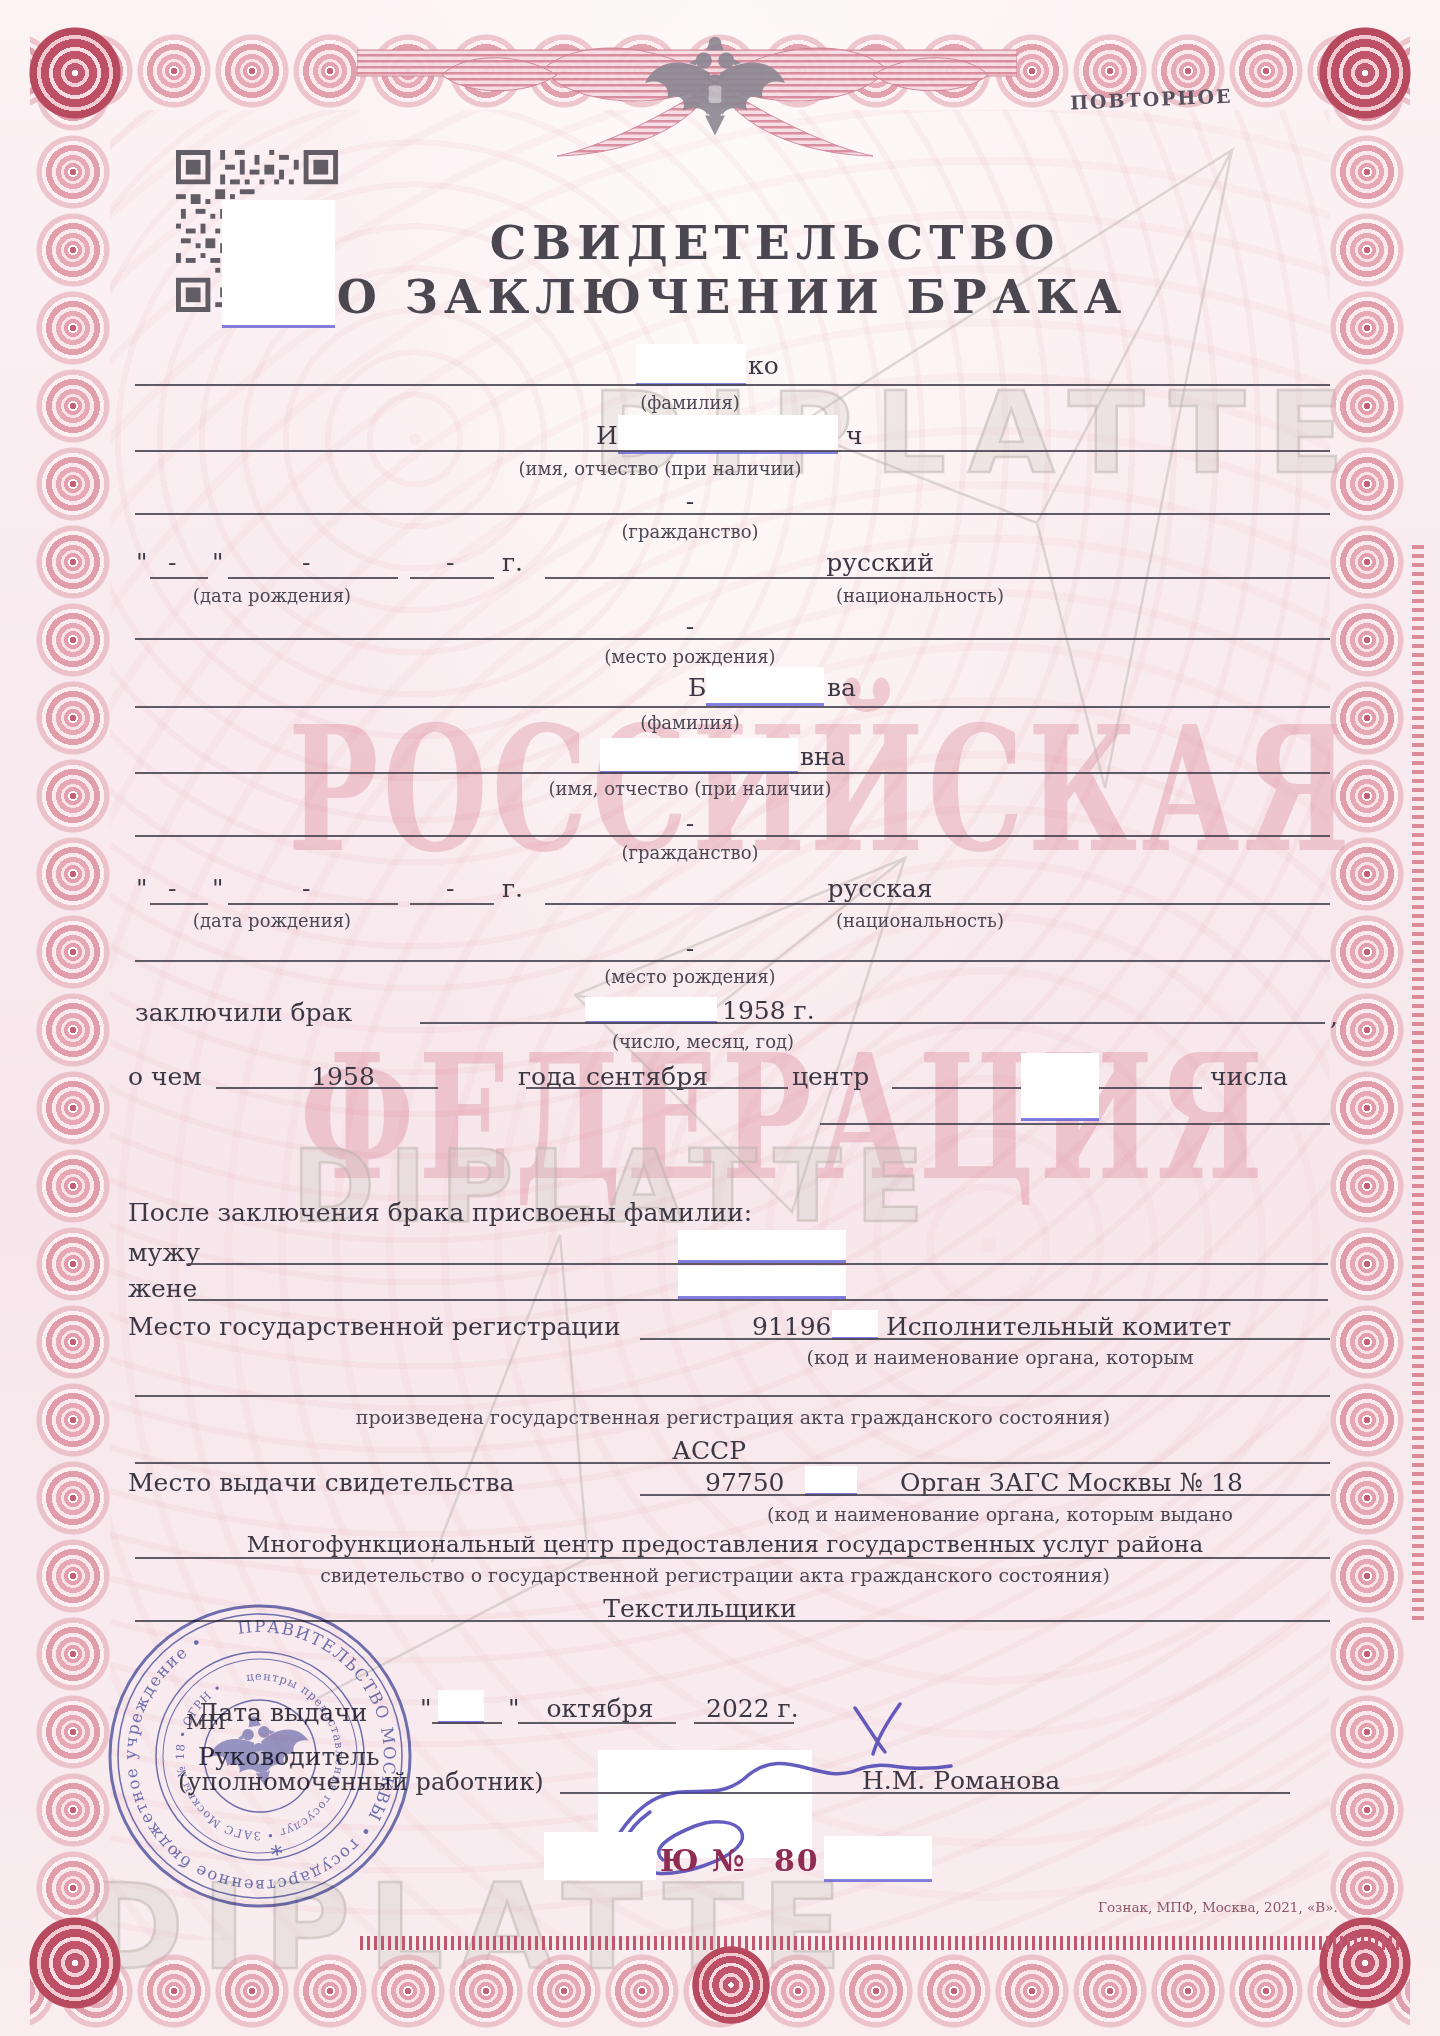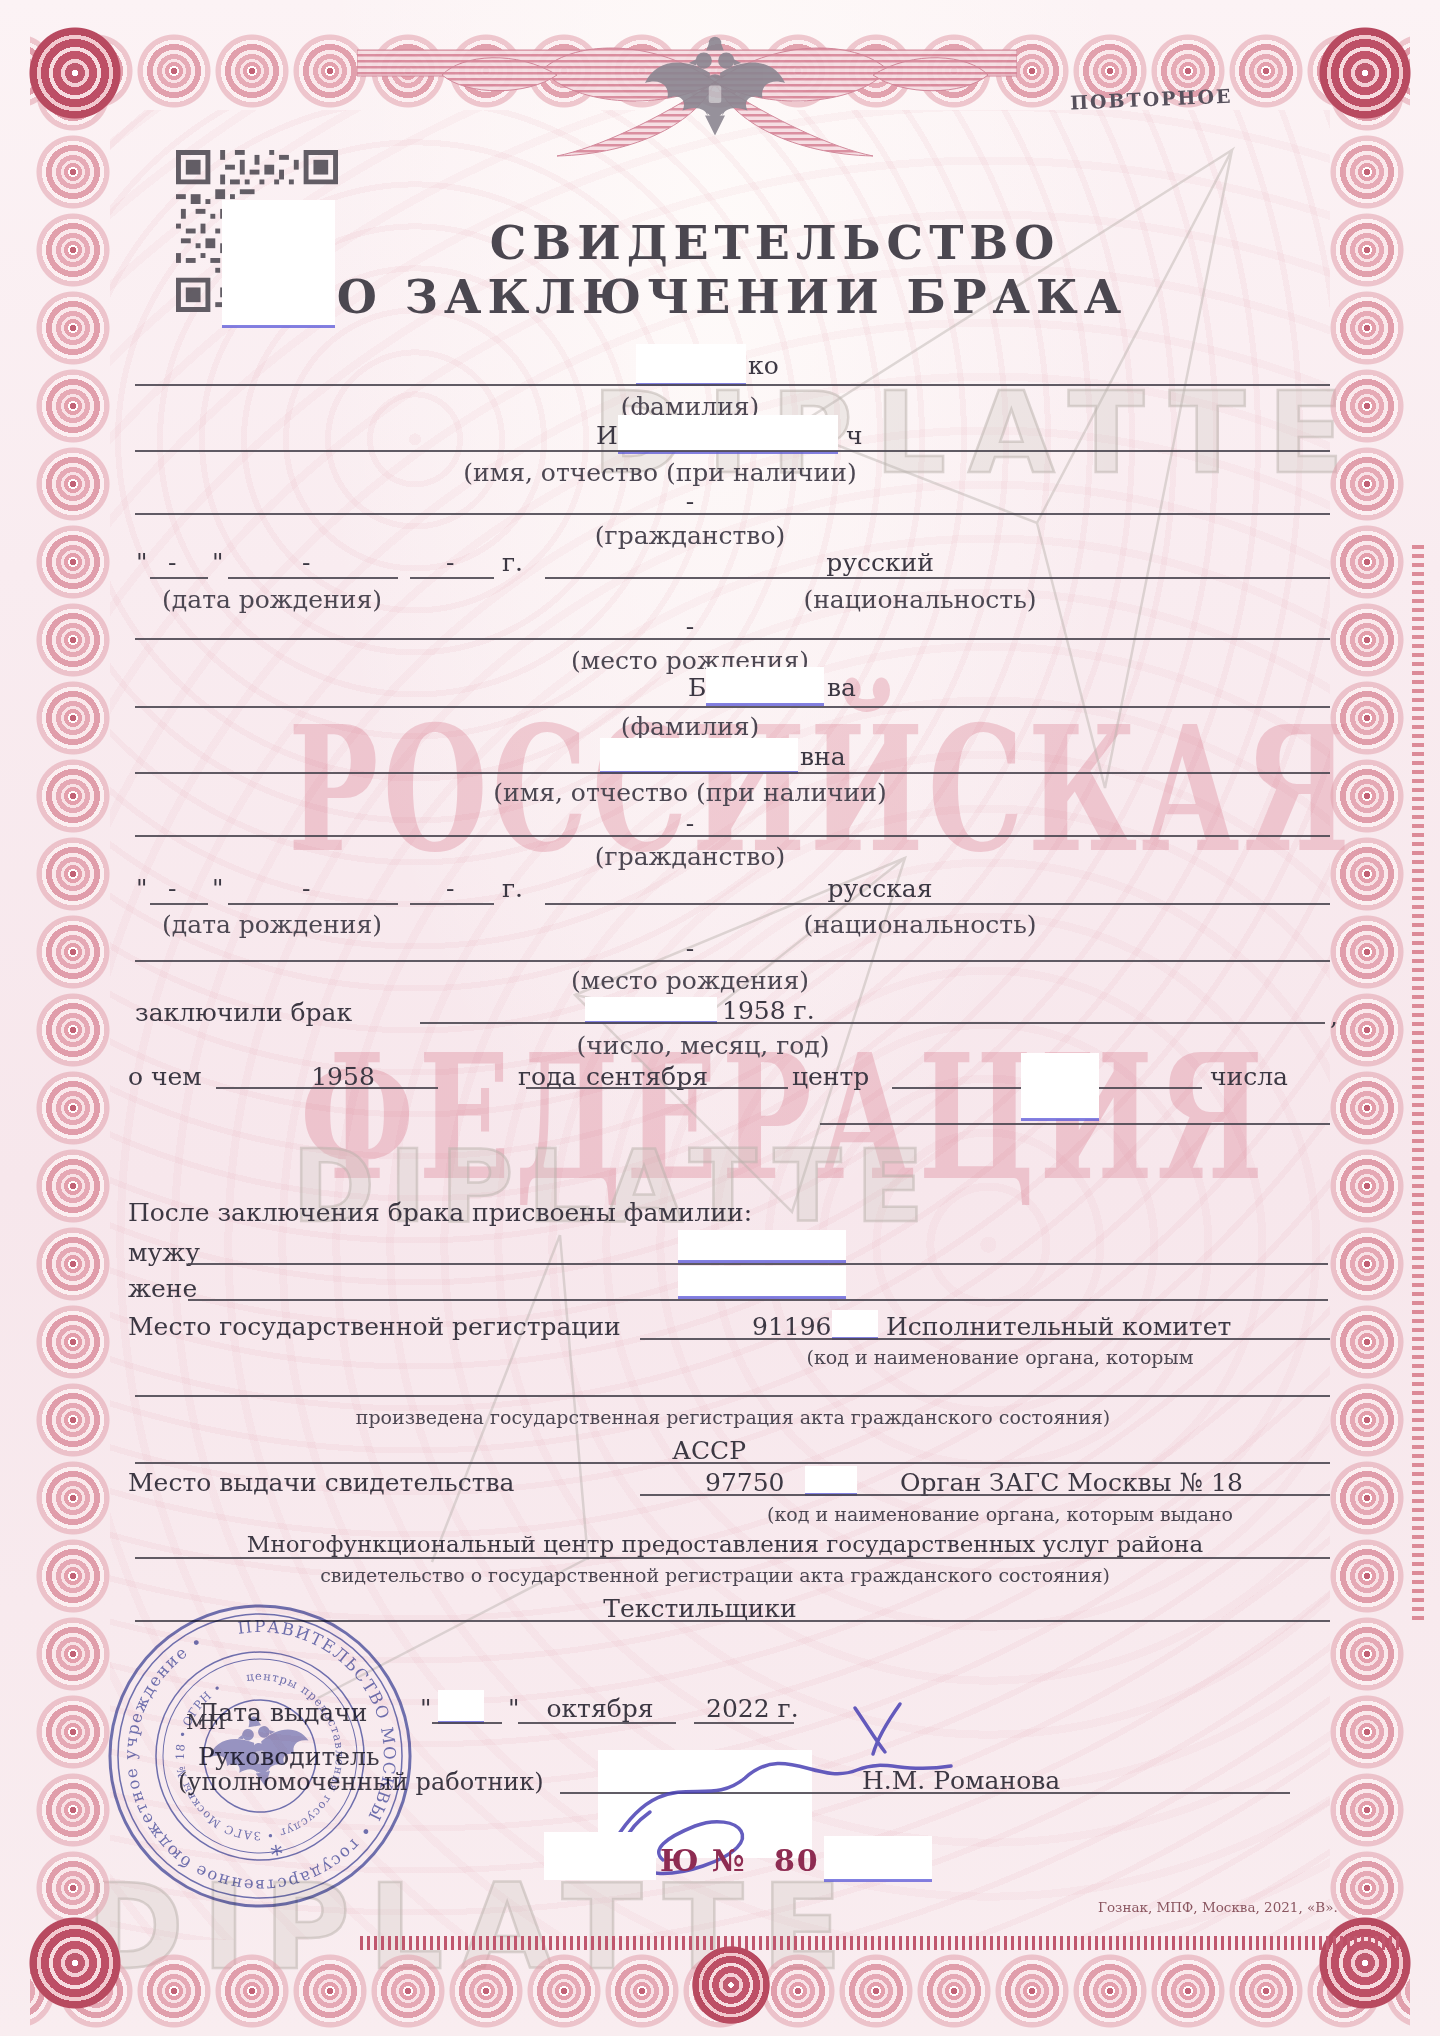--- a/index.html
+++ b/index.html
@@ -25,21 +25,21 @@
       #c2556c 14px 22px, #f7dde1 22px 26px, #bd4f66 26px 34px,
       #f2c9cf 34px 38px, #b84a60 38px 45px, rgba(0,0,0,0) 46px);}
   .comb{background:repeating-linear-gradient(90deg,#c0576e 0 3px, rgba(255,255,255,0) 3px 7px);}
   .stitch{background:repeating-linear-gradient(0deg,rgba(196,60,80,.55) 0 4px, rgba(255,255,255,0) 4px 9px);}
   .texture{background:
       repeating-radial-gradient(circle at 25% 18%, rgba(222,144,160,0.09) 0 6px, rgba(255,255,255,0) 6px 42px),
       repeating-radial-gradient(circle at 72% 62%, rgba(222,144,160,0.07) 0 8px, rgba(255,255,255,0) 8px 54px);}
   
   .title{font-weight:bold;color:#4b4750;letter-spacing:6px;font-size:46px;white-space:nowrap;}
   .val{font-size:25px;color:#3c3843;white-space:nowrap;}
-  .lbl{font-size:25px;color:#4c4752;white-space:nowrap;}
+  .lbl{font-size:18px;color:#4c4752;white-space:nowrap;}
   .cen{transform:translateX(-50%);}
   .fline{border-bottom:2px solid #4a4550;opacity:.88;}
   .redact{background:#ffffff;}
   .redact.blue::after{content:"";position:absolute;left:0;right:0;bottom:-2px;height:3px;
       background:#5a57d8;opacity:.75;}
   .wm-brand{font-family:"DejaVu Sans", sans-serif;font-weight:bold;white-space:nowrap;
       color:rgba(206,198,192,0.30);-webkit-text-stroke:2.5px rgba(186,178,172,.5);}
   .wm-red{font-weight:bold;white-space:nowrap;color:rgba(207,94,114,.26);letter-spacing:6px;
       transform:scaleX(.70);transform-origin:left top;}
   .dup{font-size:19px;letter-spacing:2px;color:#56505c;transform:rotate(-2.5deg);font-weight:600;}

